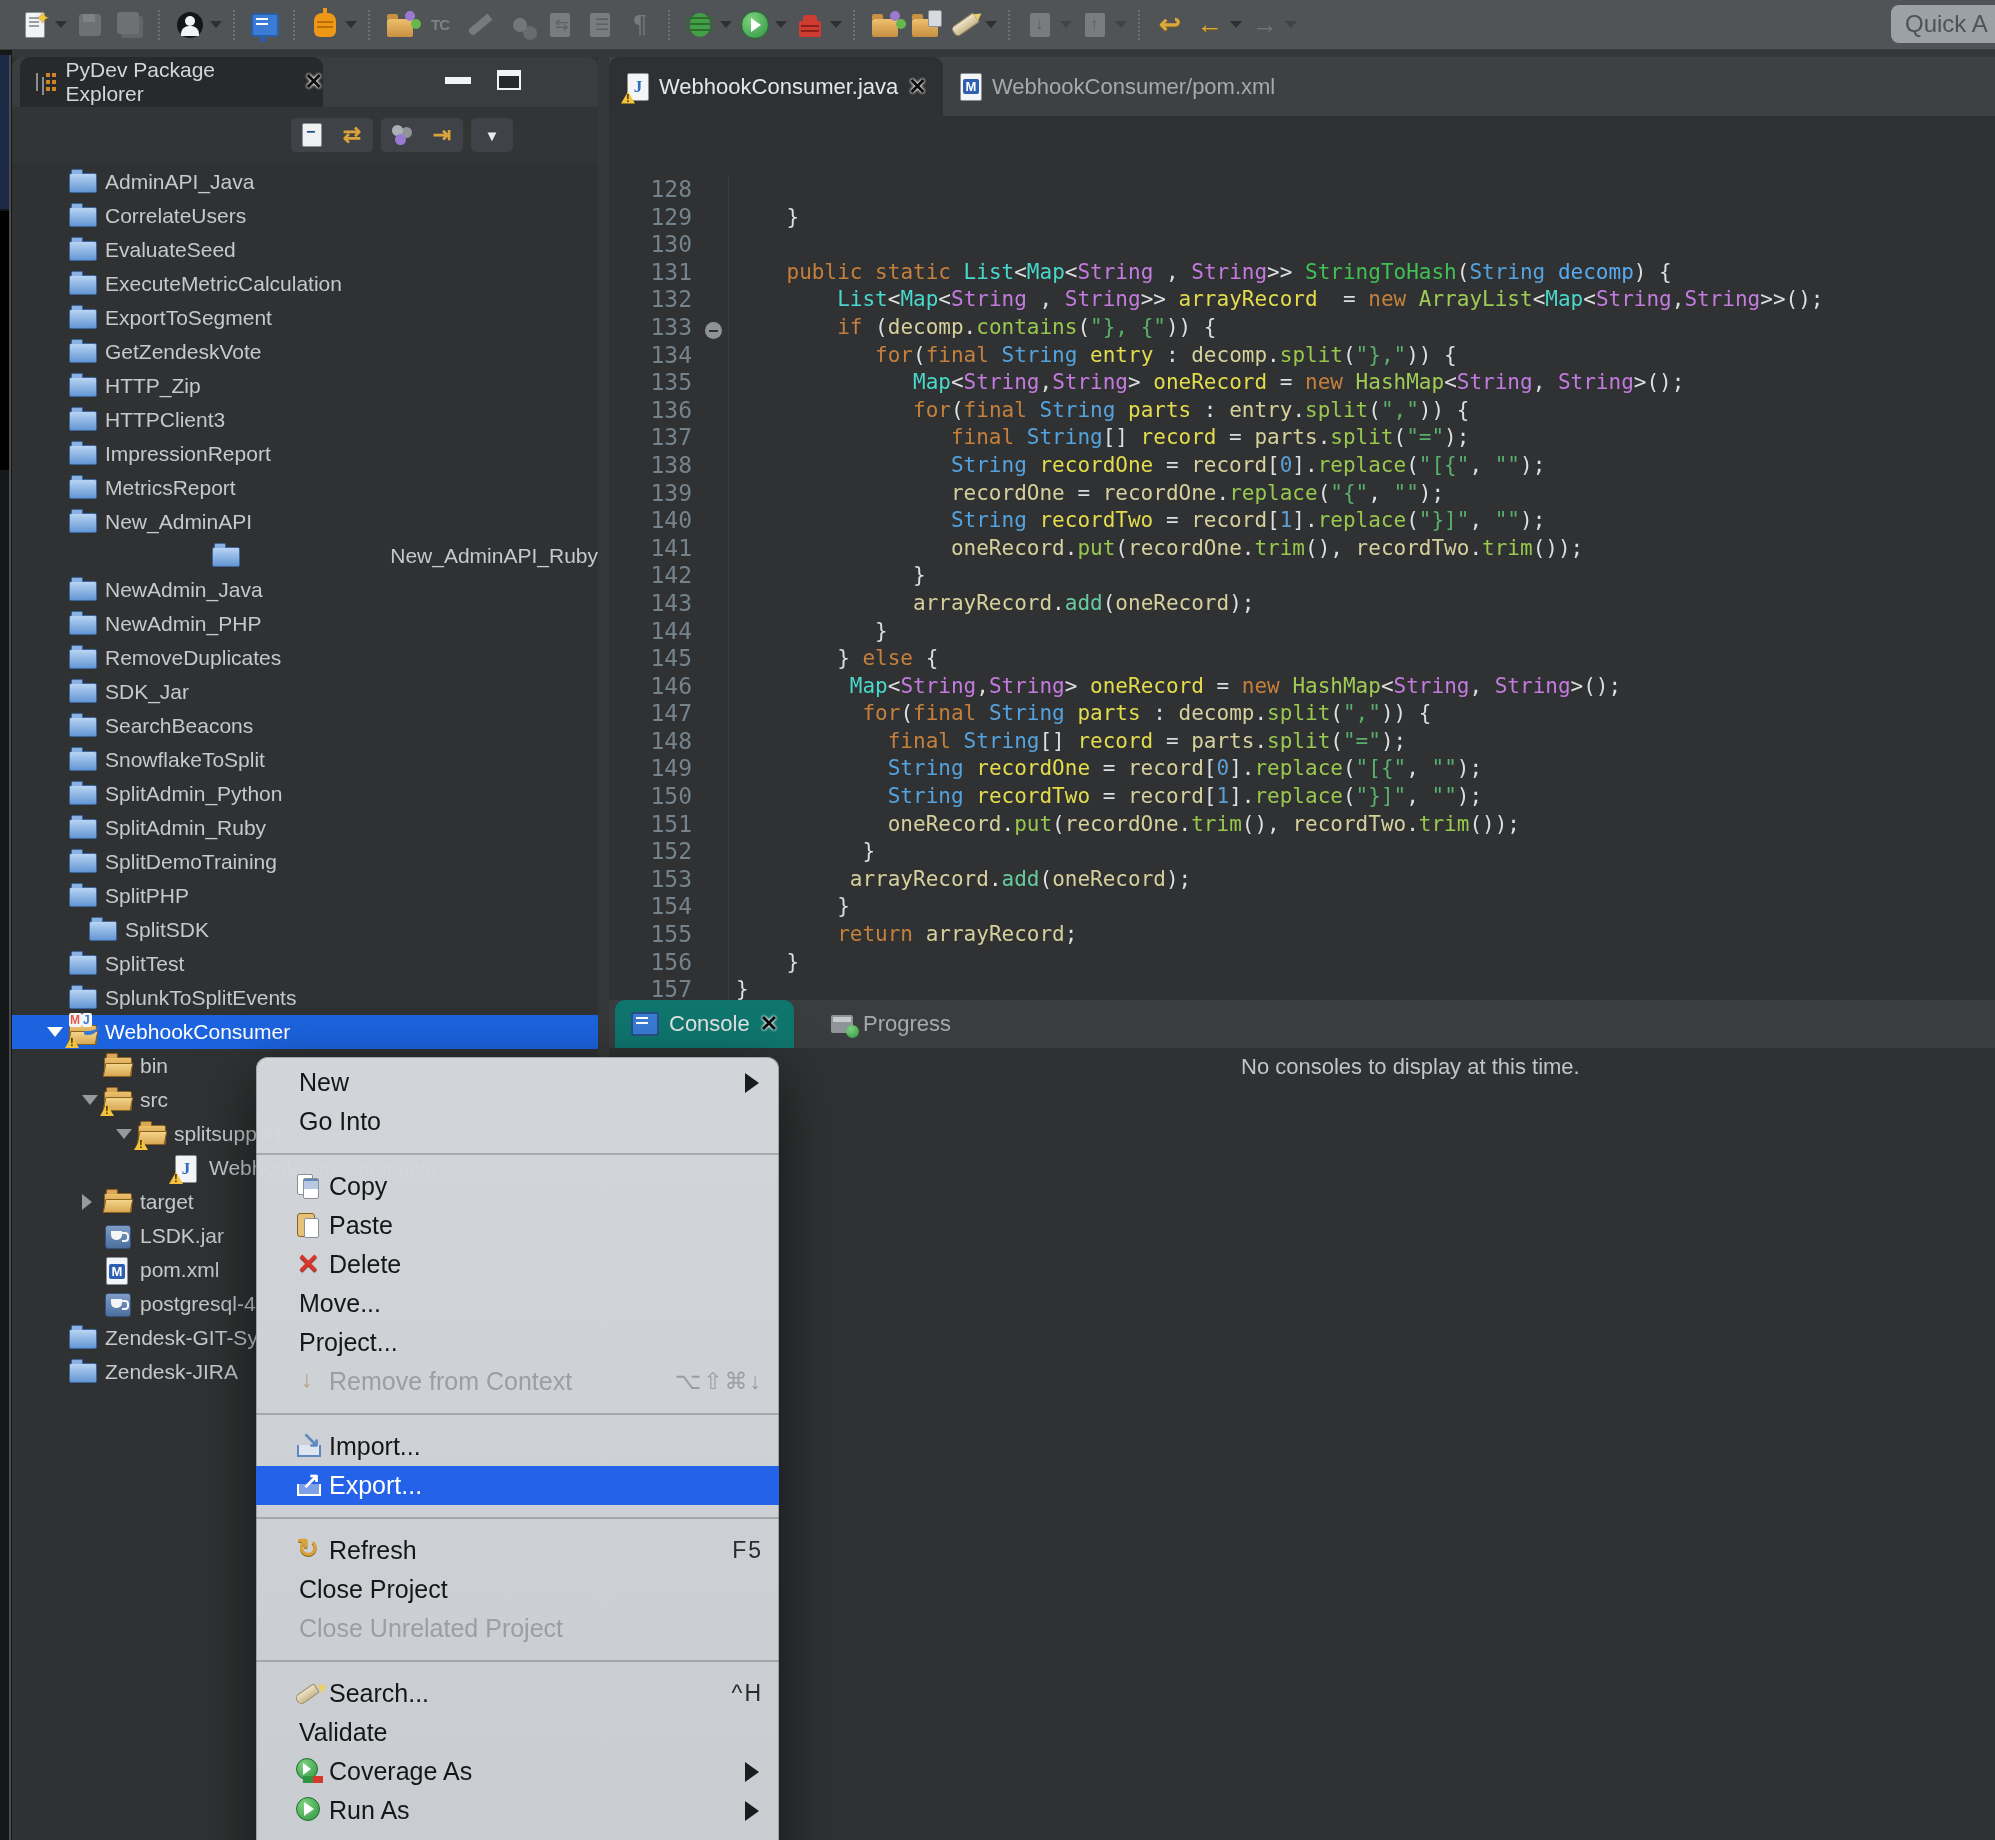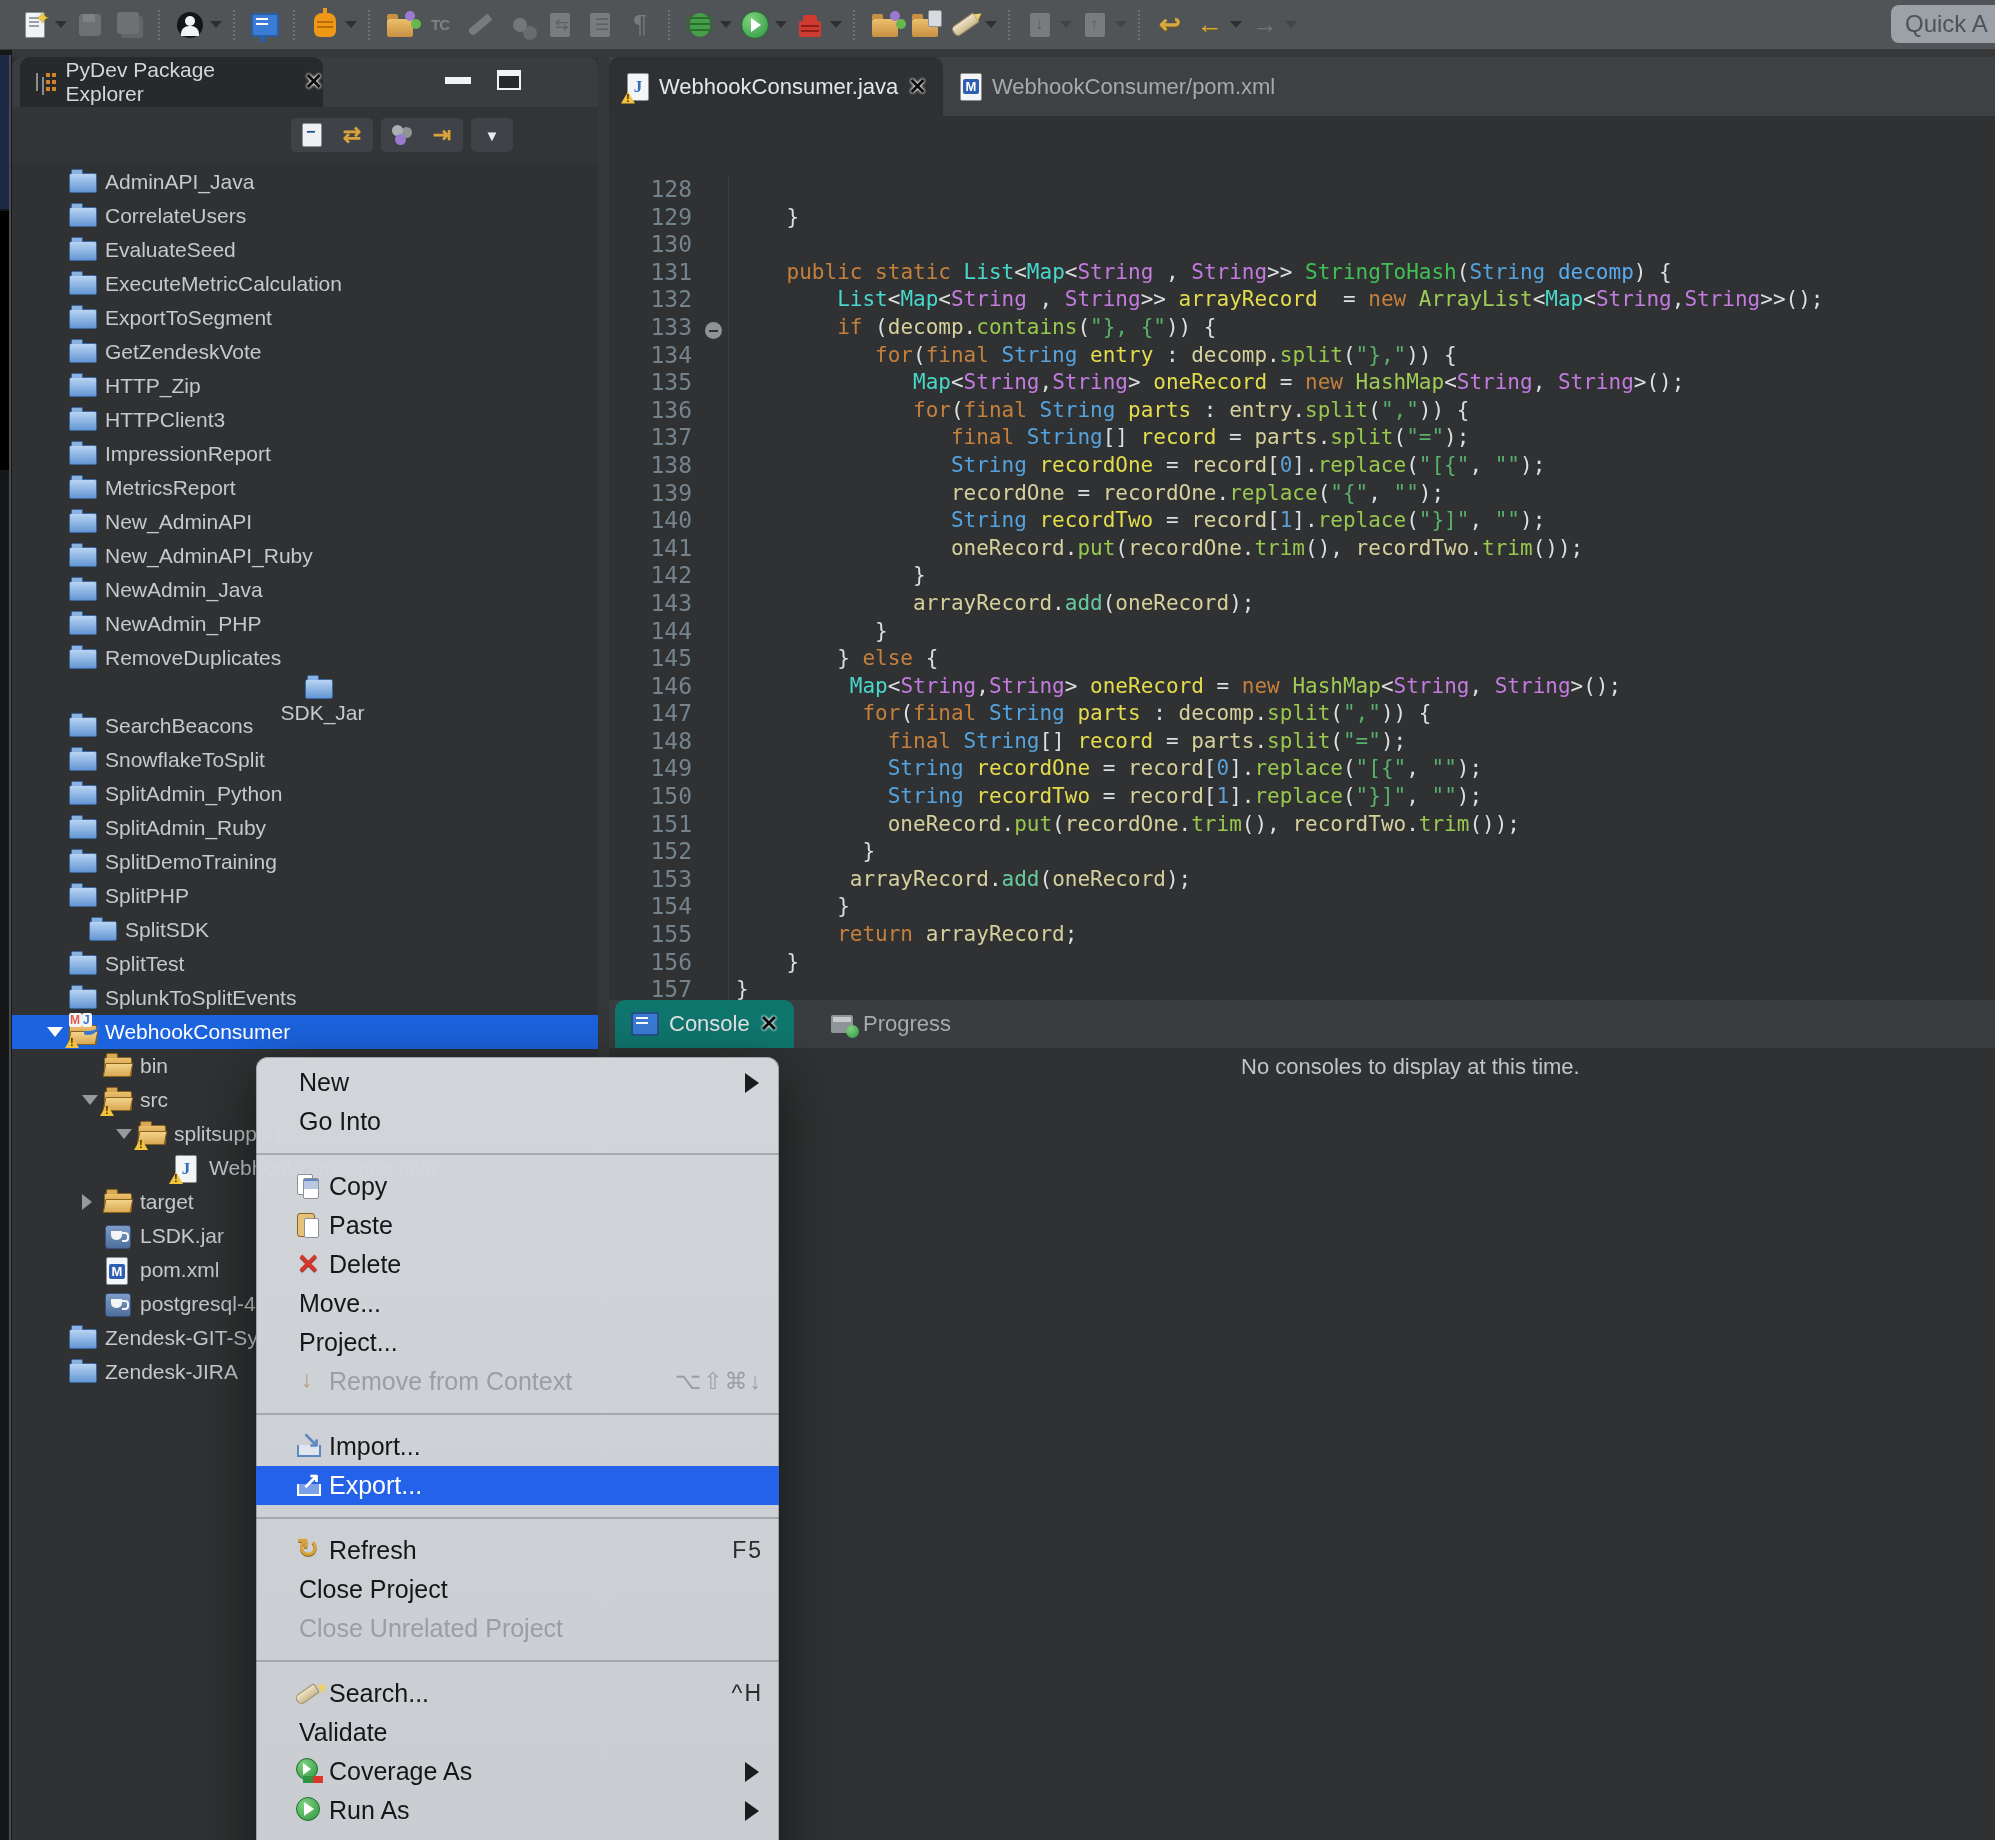--- a/index.html
+++ b/index.html
@@ -482,21 +482,21 @@
           </span>
           <span class="tlabel">MetricsReport</span>
         </div>
         <div class="trow" style="padding-left: 35px;">
           <span class="tw"></span>
           <span class="ticon">
             <span class="fc"></span>
           </span>
           <span class="tlabel">New_AdminAPI</span>
         </div>
-        <div class="trow" style="padding-left: 35px;">
+        <div class="trow" style="padding-left: 35px; justify-content: space-between;">
           <span class="tw"></span>
           <span class="ticon">
             <span class="fc"></span>
           </span>
           <span class="tlabel">New_AdminAPI_Ruby</span>
         </div>
         <div class="trow" style="padding-left: 35px;">
           <span class="tw"></span>
           <span class="ticon">
             <span class="fc"></span>
@@ -510,21 +510,21 @@
           </span>
           <span class="tlabel">NewAdmin_PHP</span>
         </div>
         <div class="trow" style="padding-left: 35px;">
           <span class="tw"></span>
           <span class="ticon">
             <span class="fc"></span>
           </span>
           <span class="tlabel">RemoveDuplicates</span>
         </div>
-        <div class="trow" style="padding-left: 35px; flex-direction: column;">
+        <div class="trow" style="padding-left: 35px;">
           <span class="tw"></span>
           <span class="ticon">
             <span class="fc"></span>
           </span>
           <span class="tlabel">SDK_Jar</span>
         </div>
         <div class="trow" style="padding-left: 35px;">
           <span class="tw"></span>
           <span class="ticon">
             <span class="fc"></span>

